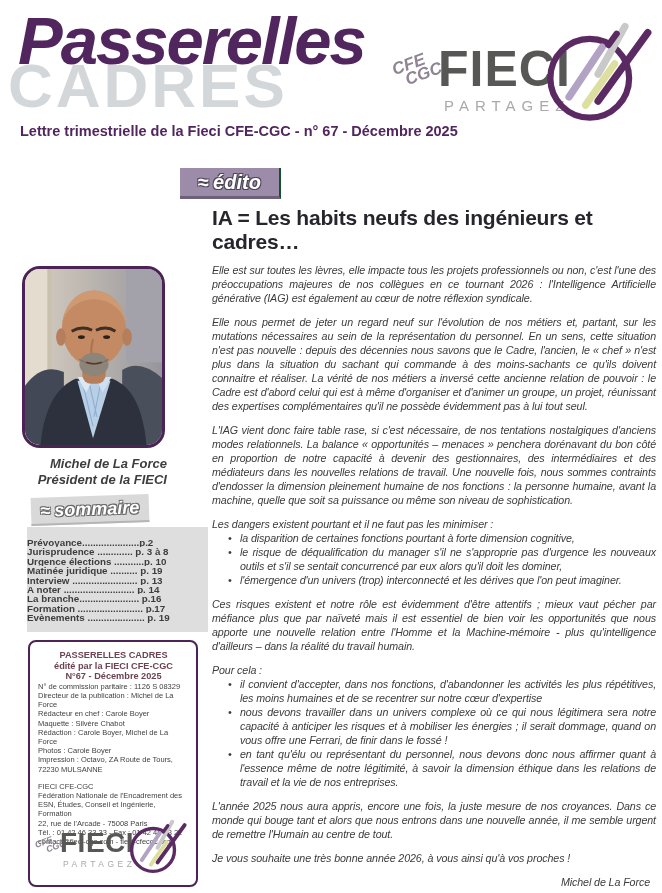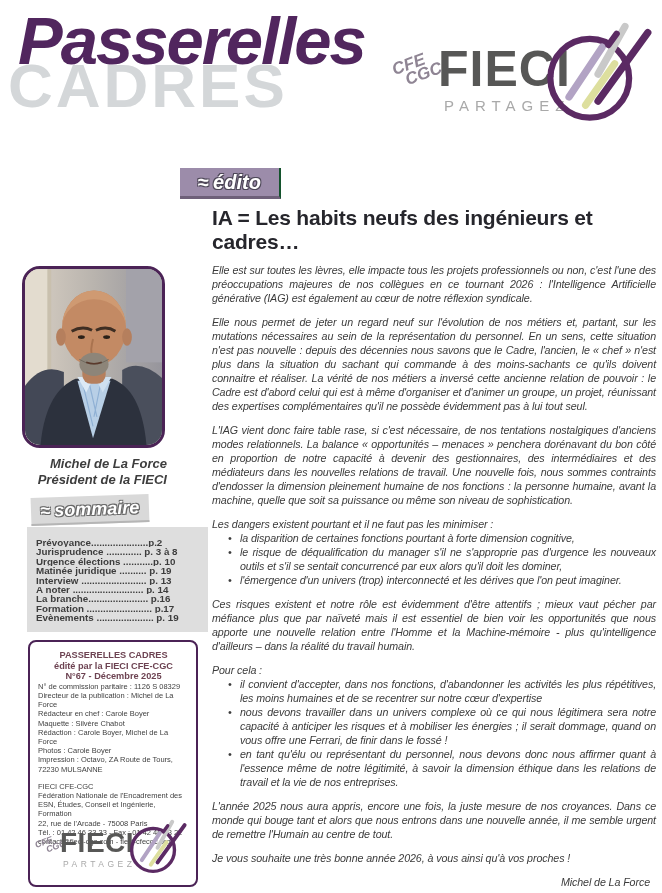--- a/index.html
+++ b/index.html
@@ -71,21 +71,21 @@
     border:3.5px solid #4b2356; border-radius:18px; overflow:hidden; background:#b9b4ae;
   }
   .portrait svg { display:block; width:100%; height:100%; }
   .caption {
     position:absolute; left:20px; top:456px; width:147px;
     text-align:right; font-size:13px; font-weight:bold; font-style:italic;
     color:#3e3e3e; line-height:16px;
   }
   .tocbox {
     position:absolute; left:27px; top:527px; width:181px; height:105px;
-    background:#dedede; padding:11px 6px 0 9px;
+    background:#dedede; padding:11px 6px 0 0;
   }
   .tocbox .row {
     font-size:9.8px; font-weight:bold; color:#3d3d3d;
     line-height:9.4px; white-space:nowrap; overflow:hidden;
   }
 
   
   .oursbox {
     position:absolute; left:28px; top:640px; width:170px; height:247px;
     border:2.5px solid #4b2356; border-radius:8px; background:#fff;
@@ -120,20 +120,21 @@
   .article li::before { content:"\2022"; position:absolute; left:0; top:0; }
   .signature { text-align:right; font-style:italic; margin-top:4px; padding-right:6px; }
 </style>
 </head>
 <body>
 
 <div id="page">
 
   <div class="cadres">CADRES</div>
   <div class="title">Passerelles</div>
+  <div class="tagline">Lettre trimestrielle de la Fieci CFE-CGC - n° 67 - Décembre 2025</div>
 
   <div class="cfemark cfemark-top">
     <span>CFE</span>
     <span class="l2">CGC</span>
   </div>
   <div class="fieci-name-top">FIECI</div>
   <div class="partagez-top">PARTAGEZ</div>
   <svg class="circle-logo-top" viewBox="0 0 110 110">
     <circle cx="48" cy="62" r="38" fill="none" stroke="#5b2a63" stroke-width="6"></circle>
     <line x1="28" y1="80" x2="60" y2="32" stroke="#b2a3c4" stroke-width="7" stroke-linecap="round"></line>

